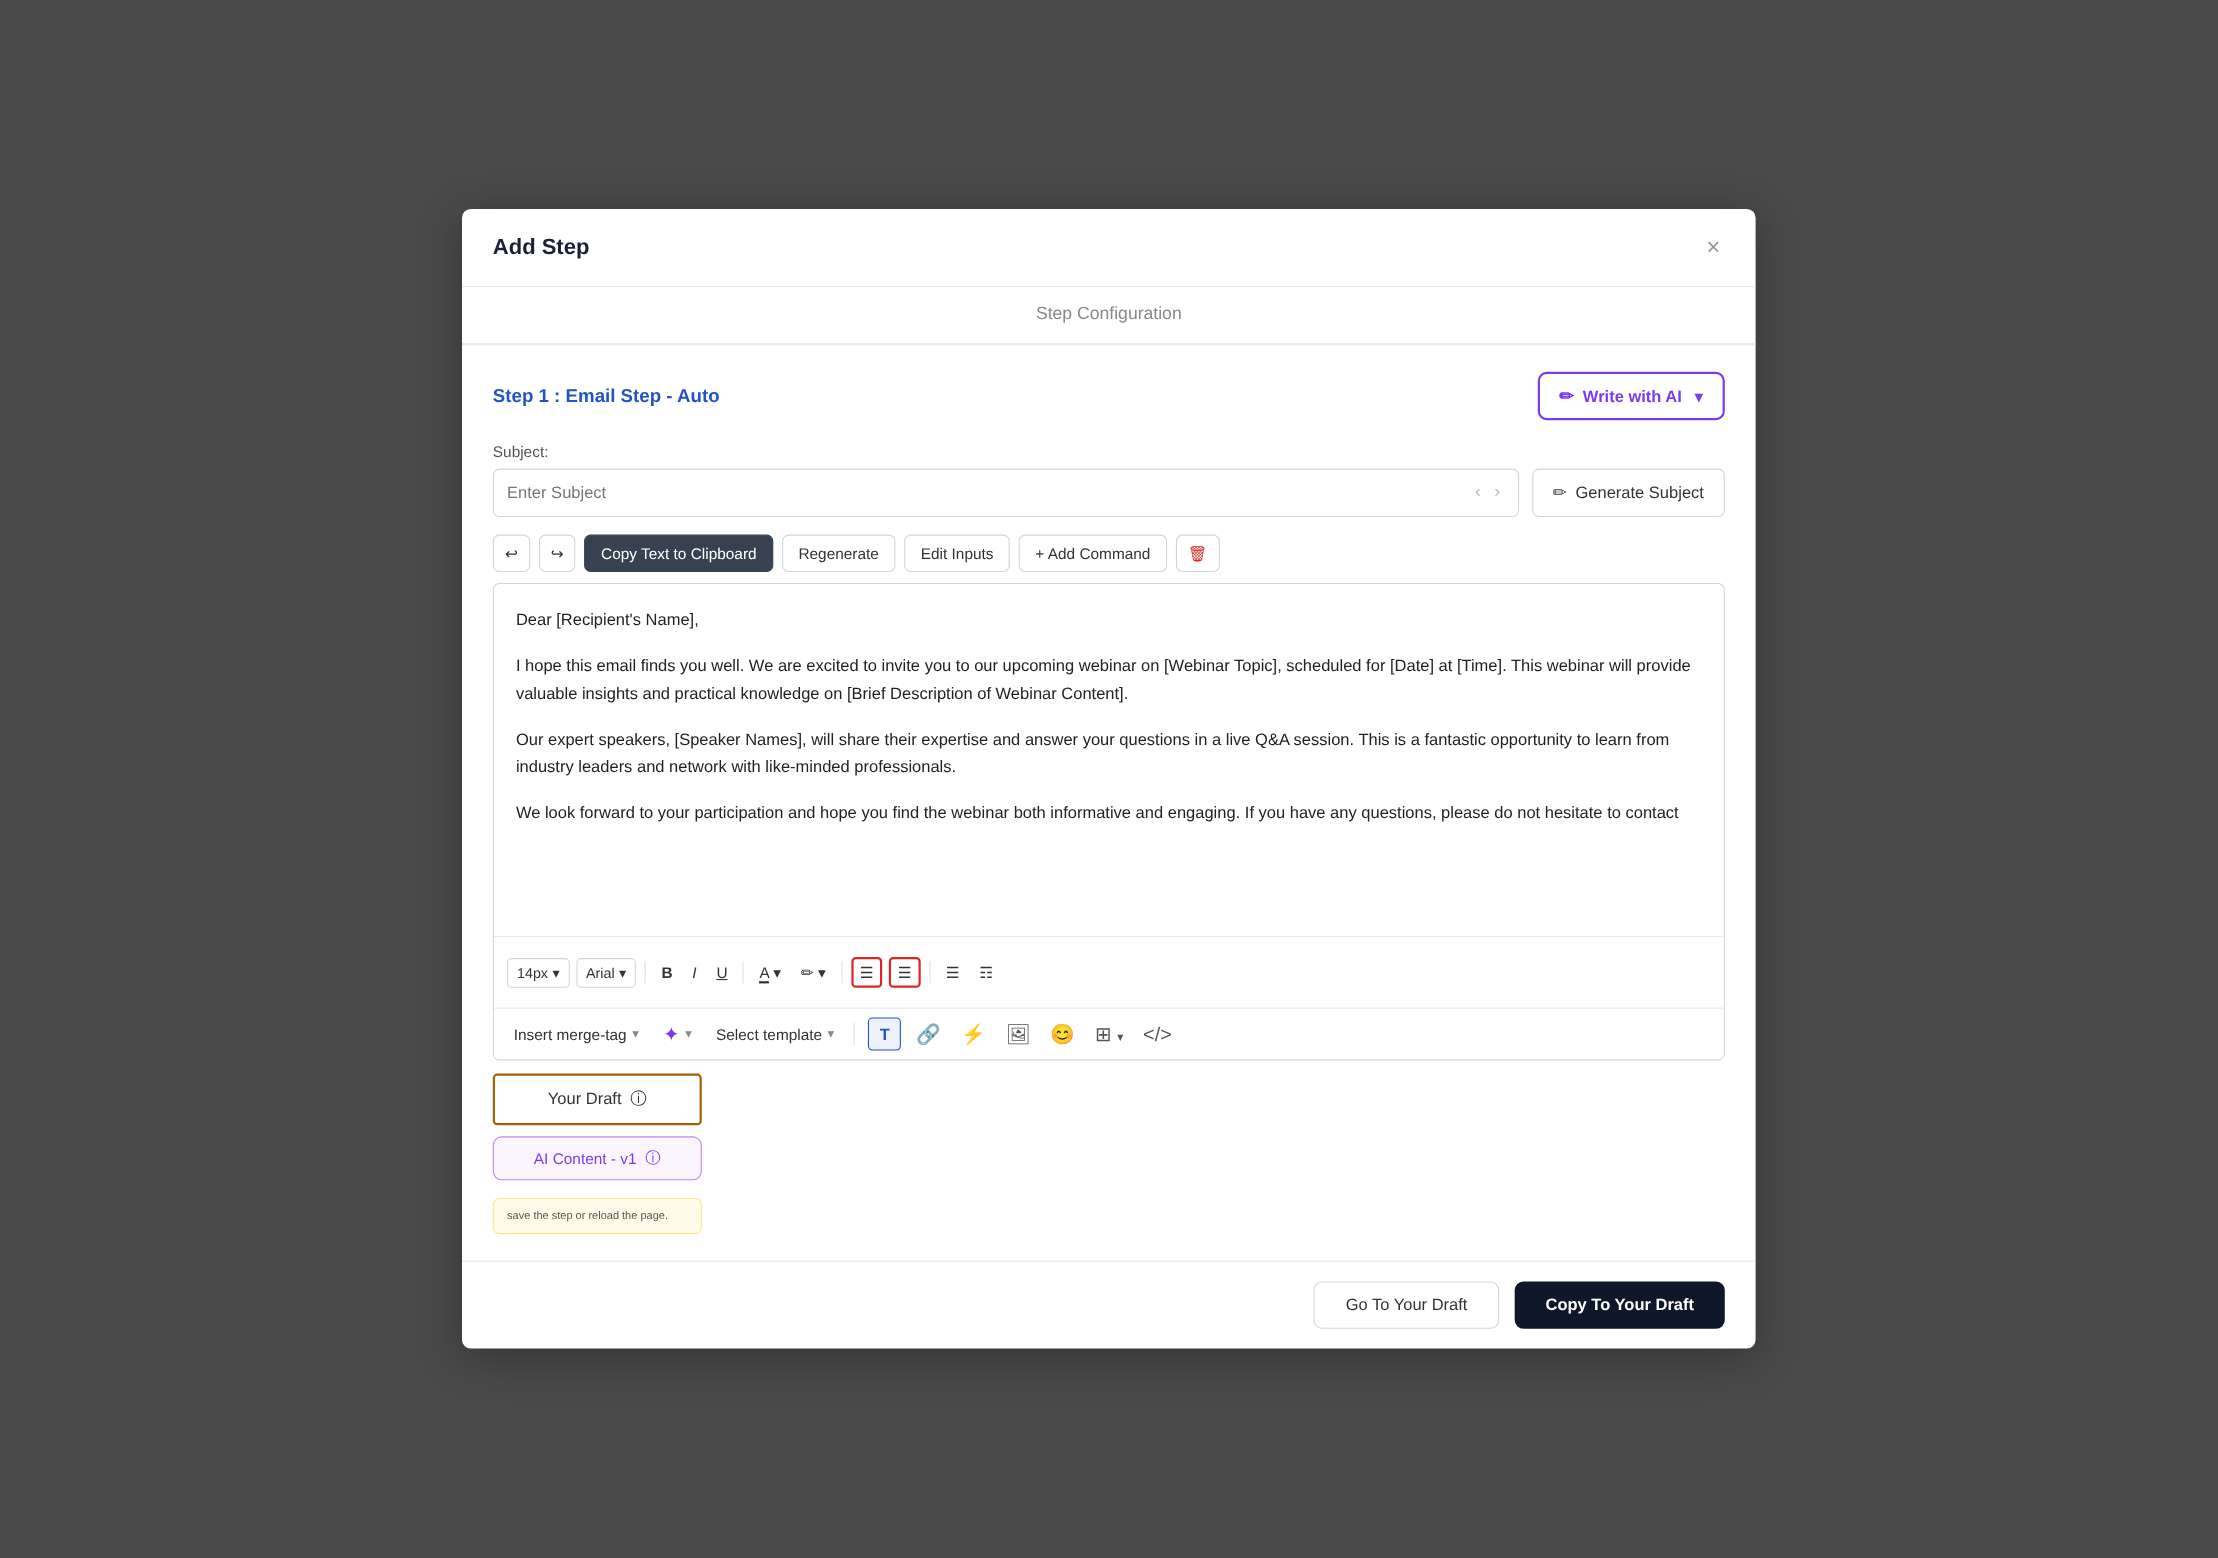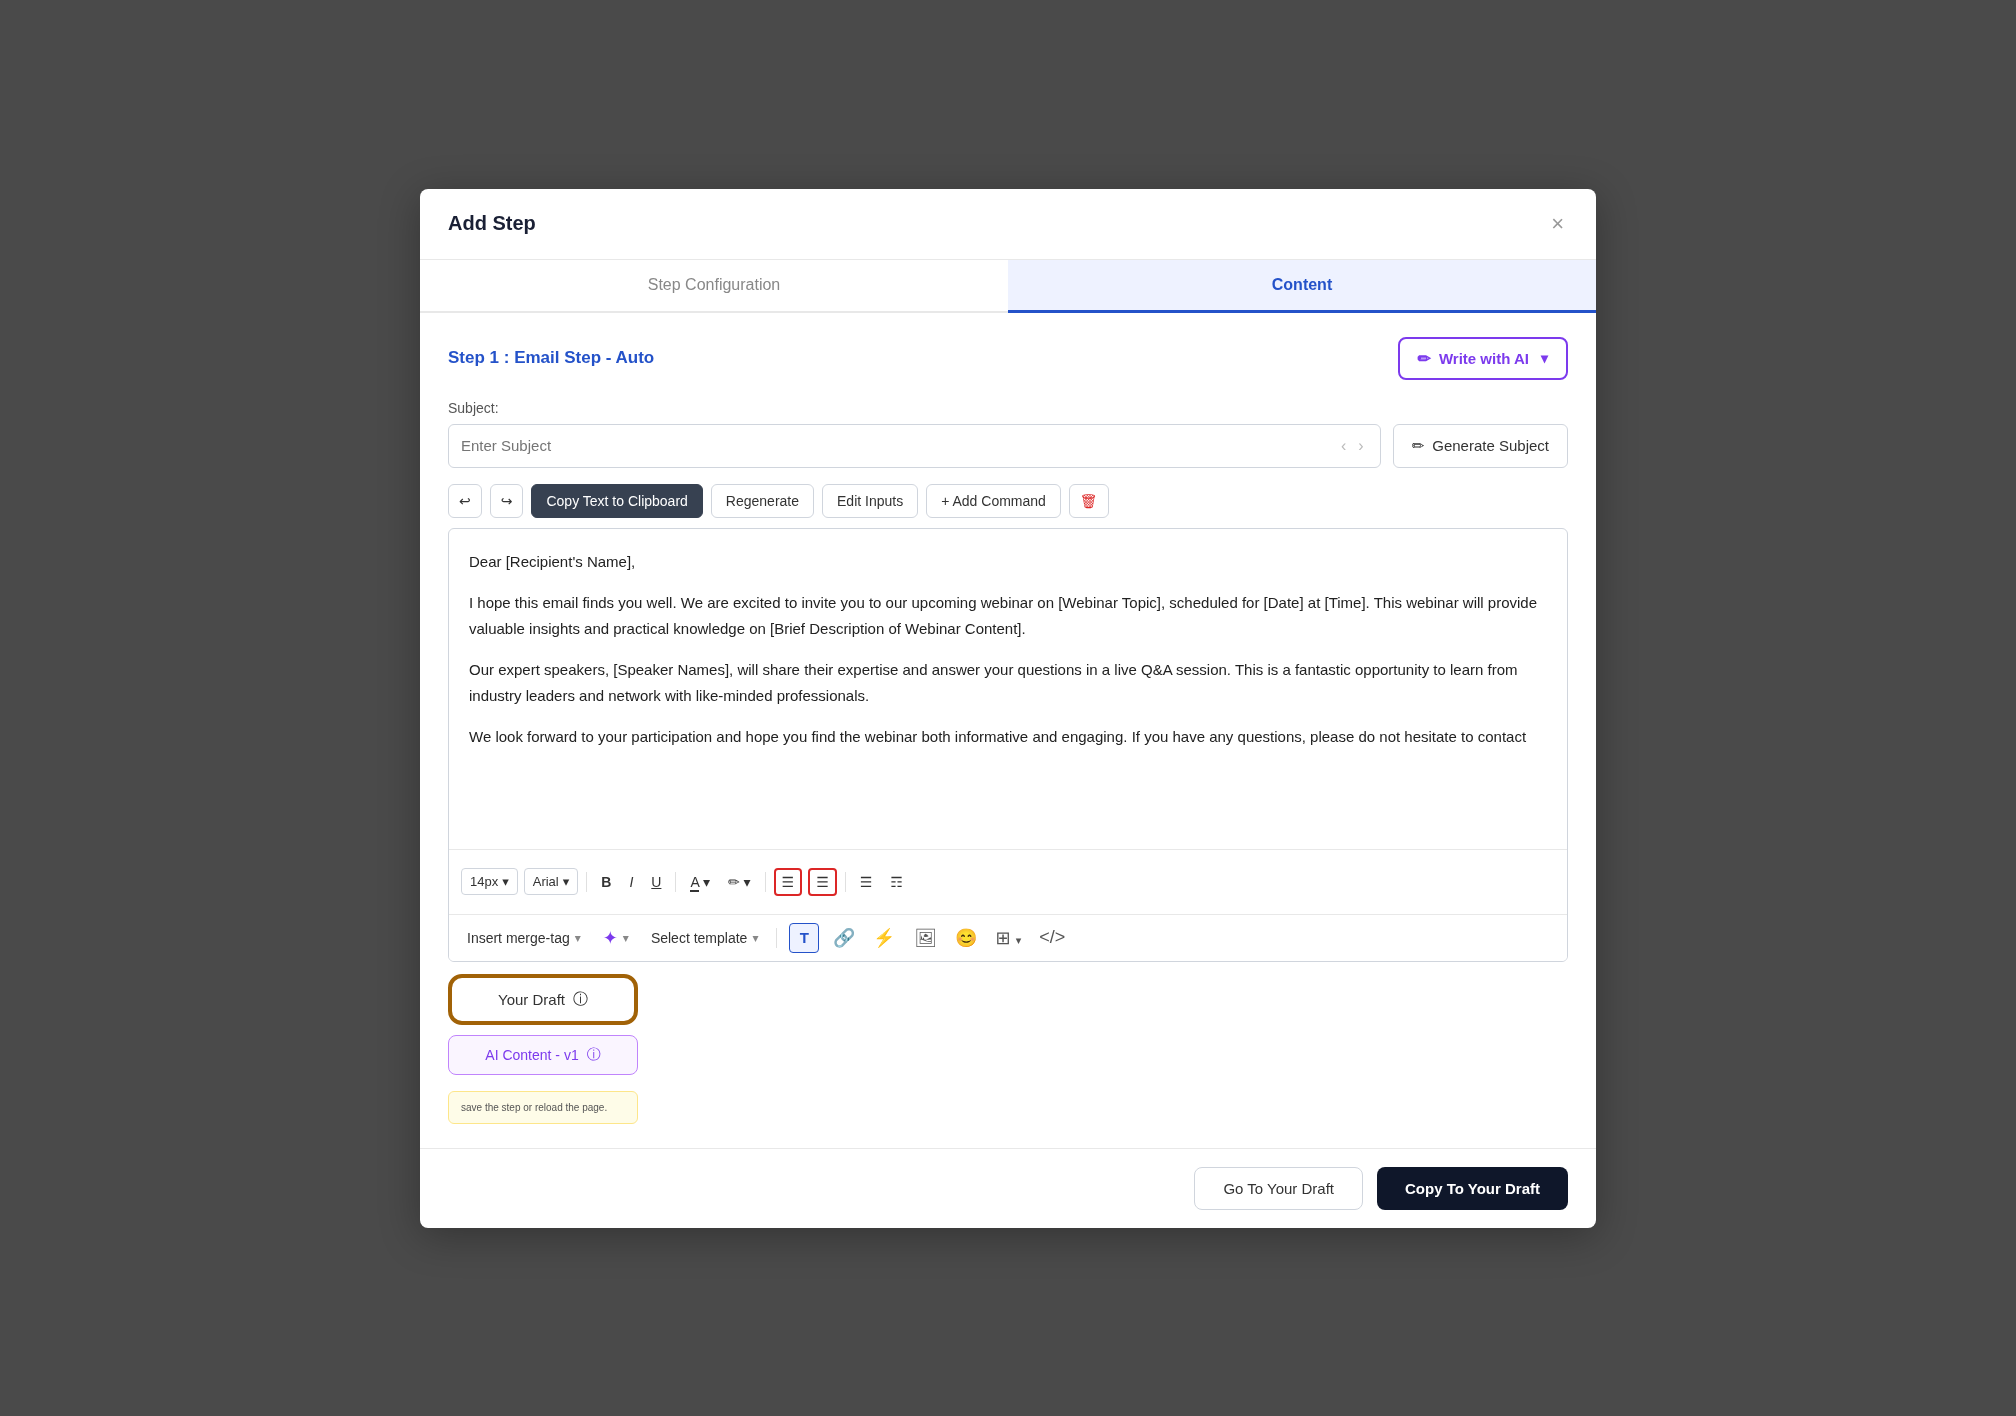--- a/index.html
+++ b/index.html
@@ -301,22 +301,22 @@
       flex-shrink: 0;
       display: flex;
       flex-direction: column;
       gap: 10px;
     }
     .draft-btn {
       display: flex;
       align-items: center;
       justify-content: center;
       gap: 8px;
-      border: 4px solid #a16207;
-      border-radius: 14px;
+      border: 2px solid #a16207;
+      border-radius: 4px;
       padding: 12px 16px;
       font-size: 15px;
       color: #333;
       background: #fff;
       cursor: pointer;
     }
     .ai-content-badge {
       display: flex;
       align-items: center;
       justify-content: center;
@@ -378,21 +378,20 @@
 
 <div class="modal-overlay">
 
   <div class="modal-header">
     <span class="modal-title">Add Step</span>
     <button class="close-btn">×</button>
   </div>
 
   <div class="tabs">
     <button class="tab">Step Configuration</button>
-    <button class="tab active">Content</button>
   </div>
 
   <div class="modal-body">
 
     <div class="step-header">
       <div class="step-title">
         <span>Step 1 : </span><span>Email Step - Auto</span>
       </div>
       <button class="write-ai-btn">
         <span class="ai-icon">✏</span>

